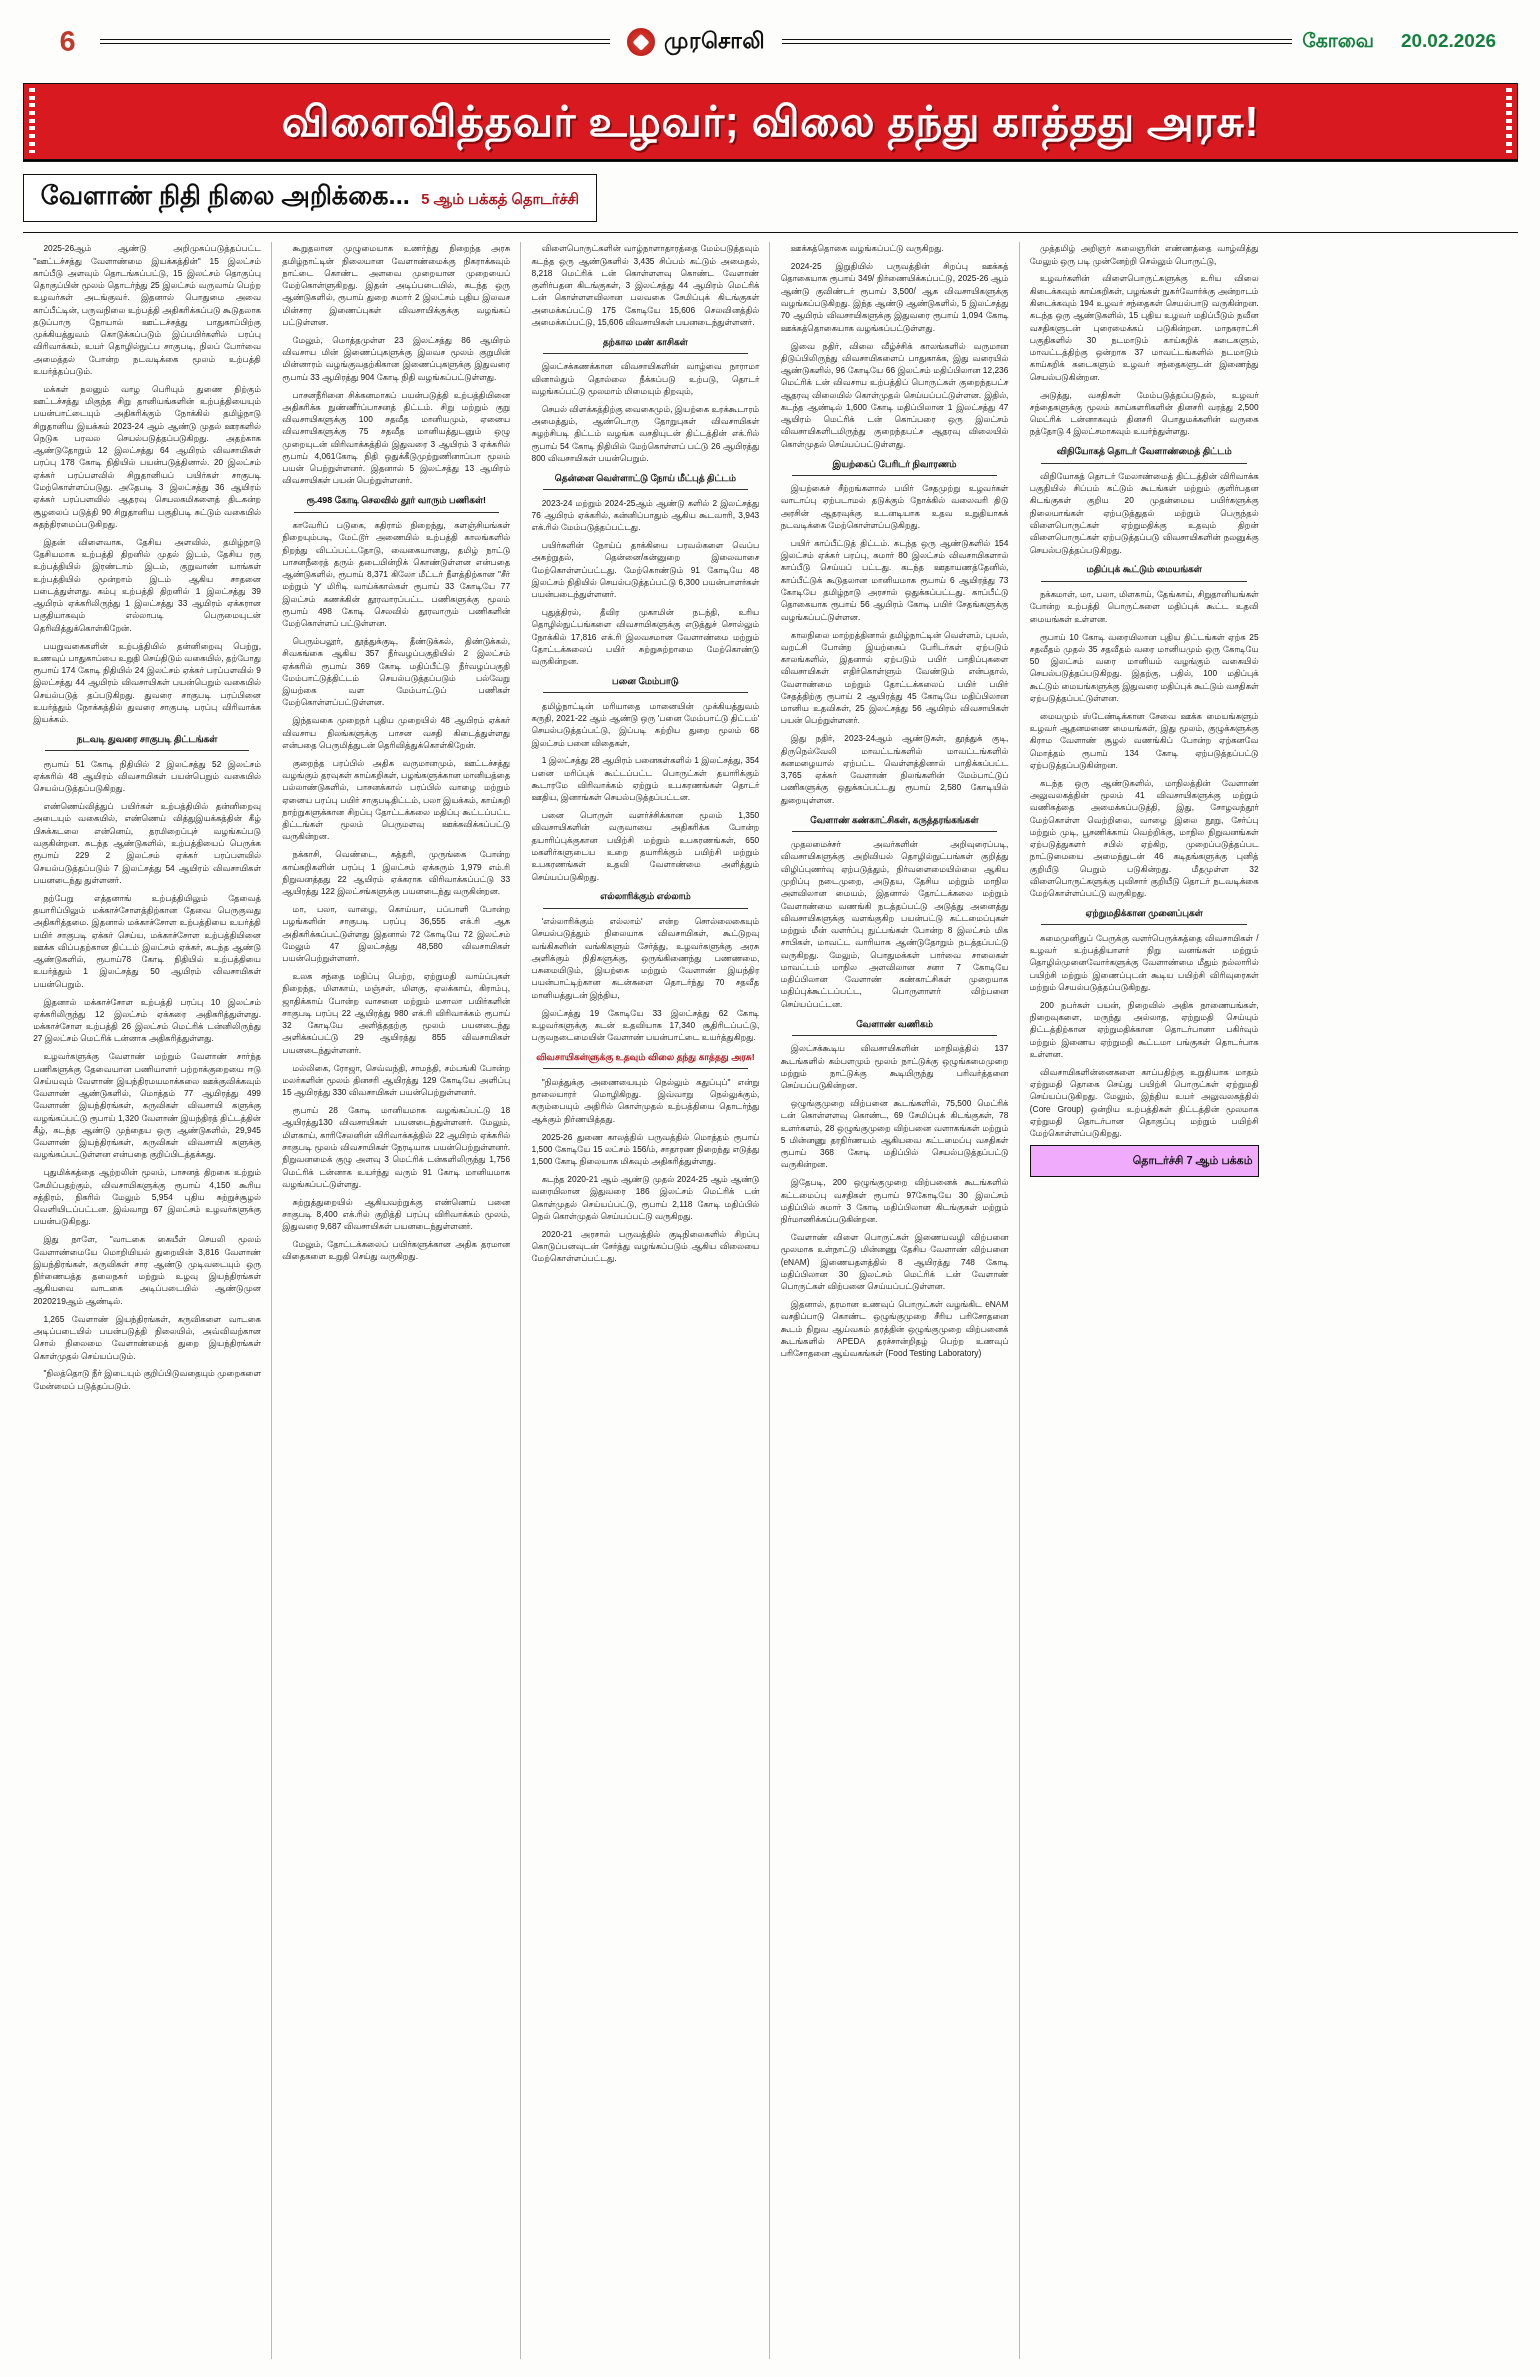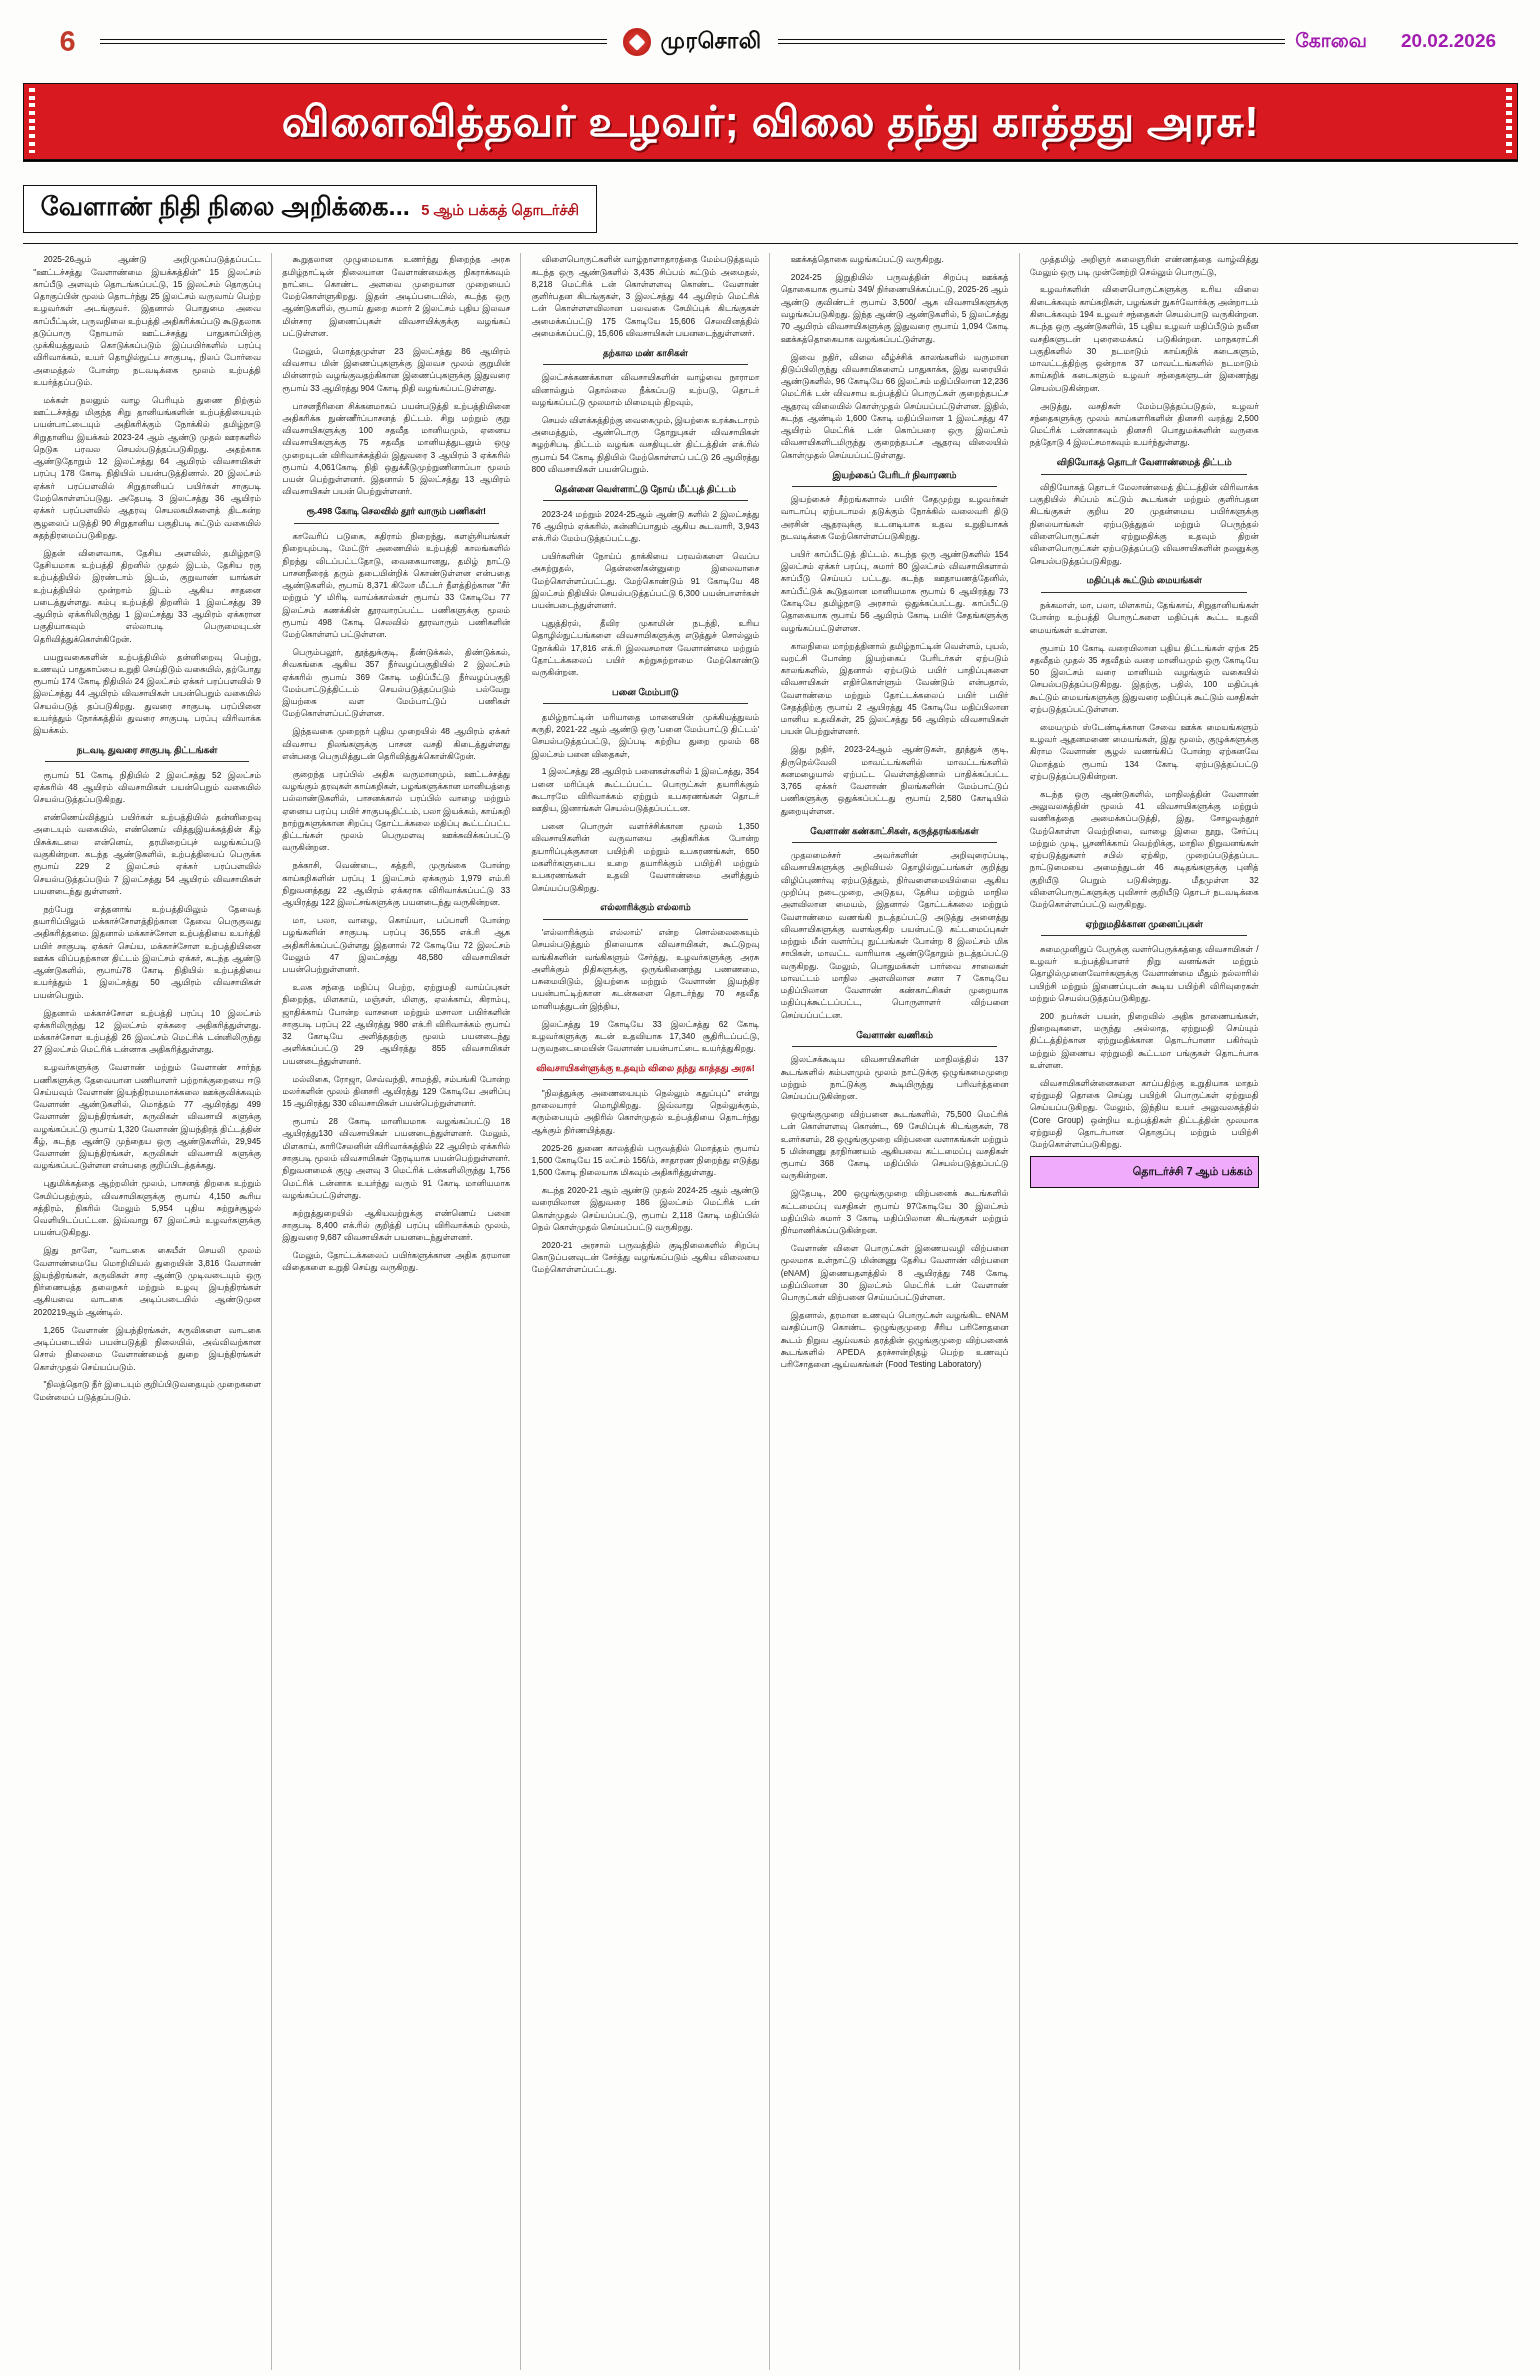--- a/index.html
+++ b/index.html
@@ -76,24 +76,24 @@
   }
   .rule-right {
     flex: 1;
     height: 5.7px;
     border-top: 1.9px solid #111;
     border-bottom: 1.9px solid #111;
     margin: 0 10.2px;
   }
   .masthead-meta {
     display: flex;
-    gap: 34px;
+    gap: 27px;
     font-size: 19px;
     font-weight: bold;
-    color: #a21caf;
+    color: #15803d;
     flex: none;
     white-space: nowrap;
   }
 
   
   .banner-wrap {
     margin: 0 23px 0 23px;
     background: #d81920;
     border: 1.9px solid #111;
     position: relative;
@@ -117,21 +117,21 @@
     font-weight: bold;
     color: #ffffff;
     text-shadow: 1.9px 1.9px 0 #7e0b0f;
     letter-spacing: 0.6px;
     line-height: 1;
     padding: 0 25.5px;
   }
 
   
   .subhead-row {
-    margin: 25px 23px 0 23px;
+    margin: 14px 23px 0 23px;
     display: flex;
     align-items: flex-end;
     gap: 11.5px;
   }
   .subhead-box {
     border: 1.3px solid #111;
     padding: 6.4px 16.6px 7.7px 16.6px;
     display: flex;
     align-items: baseline;
     gap: 11.5px;

